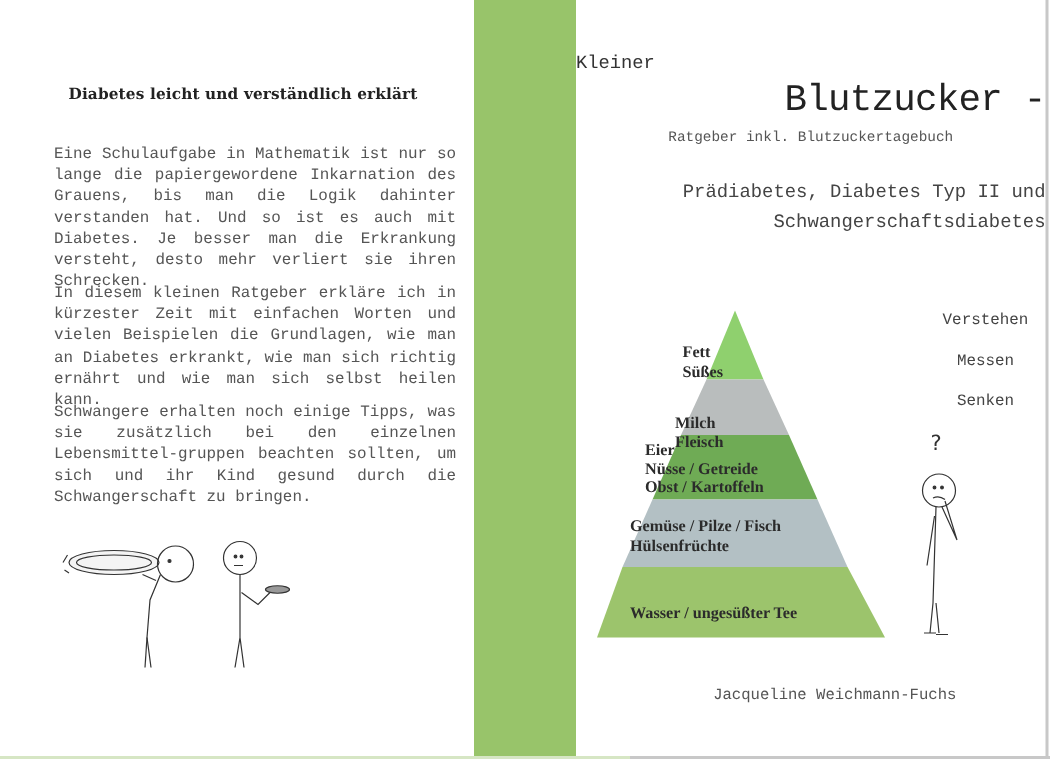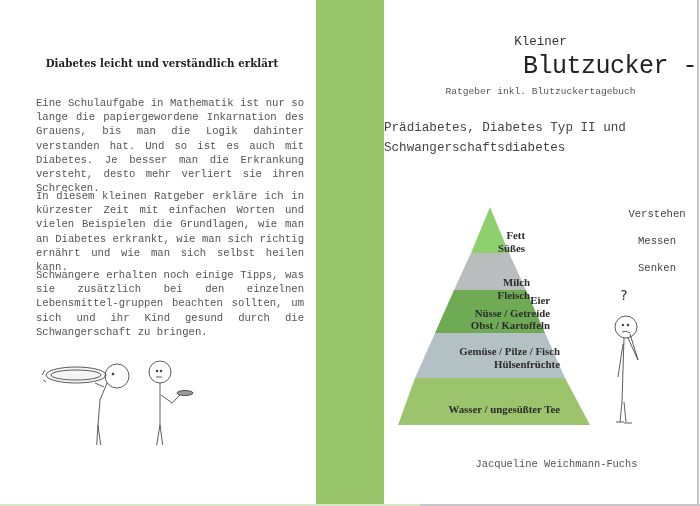--- a/index.html
+++ b/index.html
@@ -10,27 +10,27 @@
   .bottom-line { position:absolute; left:0; top:504px; width:700px; height:2px; background:#d6e6c4; }
   .bottom-line-r { position:absolute; left:420px; top:504px; width:280px; height:2px; background:#c8c8c8; }
 
   .back-heading { position:absolute; left:30px; top:57px; width:264px; text-align:center; font-family:"DejaVu Serif", serif; font-weight:bold; font-size:10.2px; color:#222; letter-spacing:0.1px; }
   .para { position:absolute; left:36px; width:268px; font-family:Liberation Mono, monospace; font-size:10.6px; line-height:14.2px; color:#555; text-align:justify; }
   .p1 { top:96px; }
   .p2 { top:189px; }
   .p3 { top:268px; }
 
   .illus1 { position:absolute; left:40px; top:355px; }
-  .kleiner { position:absolute; left:384px; top:35px; width:313px; text-align:center; font-family:"Liberation Mono", monospace; font-size:12.5px; color:#333; }
+  .kleiner { position:absolute; left:384px; top:35px; width:313px; font-family:"Liberation Mono", monospace; font-size:12.5px; color:#333; }
   .title { position:absolute; left:384px; top:52px; width:313px; text-align:right; font-family:"Liberation Mono", monospace; font-size:25px; color:#222; letter-spacing:-0.5px; }
   .subtitle { position:absolute; left:384px; top:86px; width:313px; text-align:center; font-family:"Liberation Mono", monospace; font-size:9.6px; color:#555; }
-  .types { position:absolute; left:384px; top:118px; width:313px; text-align:left; font-family:"Liberation Mono", monospace; font-size:12.6px; line-height:20px; color:#444; }
+  .types { position:absolute; left:384px; top:118px; width:313px; text-align:right; font-family:"Liberation Mono", monospace; font-size:12.6px; line-height:20px; color:#444; }
 
   .pyr { position:absolute; left:395px; top:205px; }
-  .plabel { position:absolute; text-align:right; font-family:"Liberation Serif", serif; font-weight:bold; font-size:10.8px; line-height:12.5px; color:#2b2b2b; }
+  .plabel { position:absolute; text-align:left; font-family:"Liberation Serif", serif; font-weight:bold; font-size:10.8px; line-height:12.5px; color:#2b2b2b; }
   .keywords { position:absolute; left:617px; top:208px; width:80px; text-align:center; font-family:"Liberation Mono", monospace; font-size:10.6px; color:#444; }
   .kw { height:27px; }
   .author { position:absolute; left:384px; top:458px; width:313px; text-align:center; font-family:"Liberation Mono", monospace; font-size:10.4px; color:#555;padding-left:16px; }
   .stick2 { position:absolute; left:600px; top:282px; }
 </style>
 </head>
 <body>
 
 <div class="back"></div>
 <div class="spine"></div>

